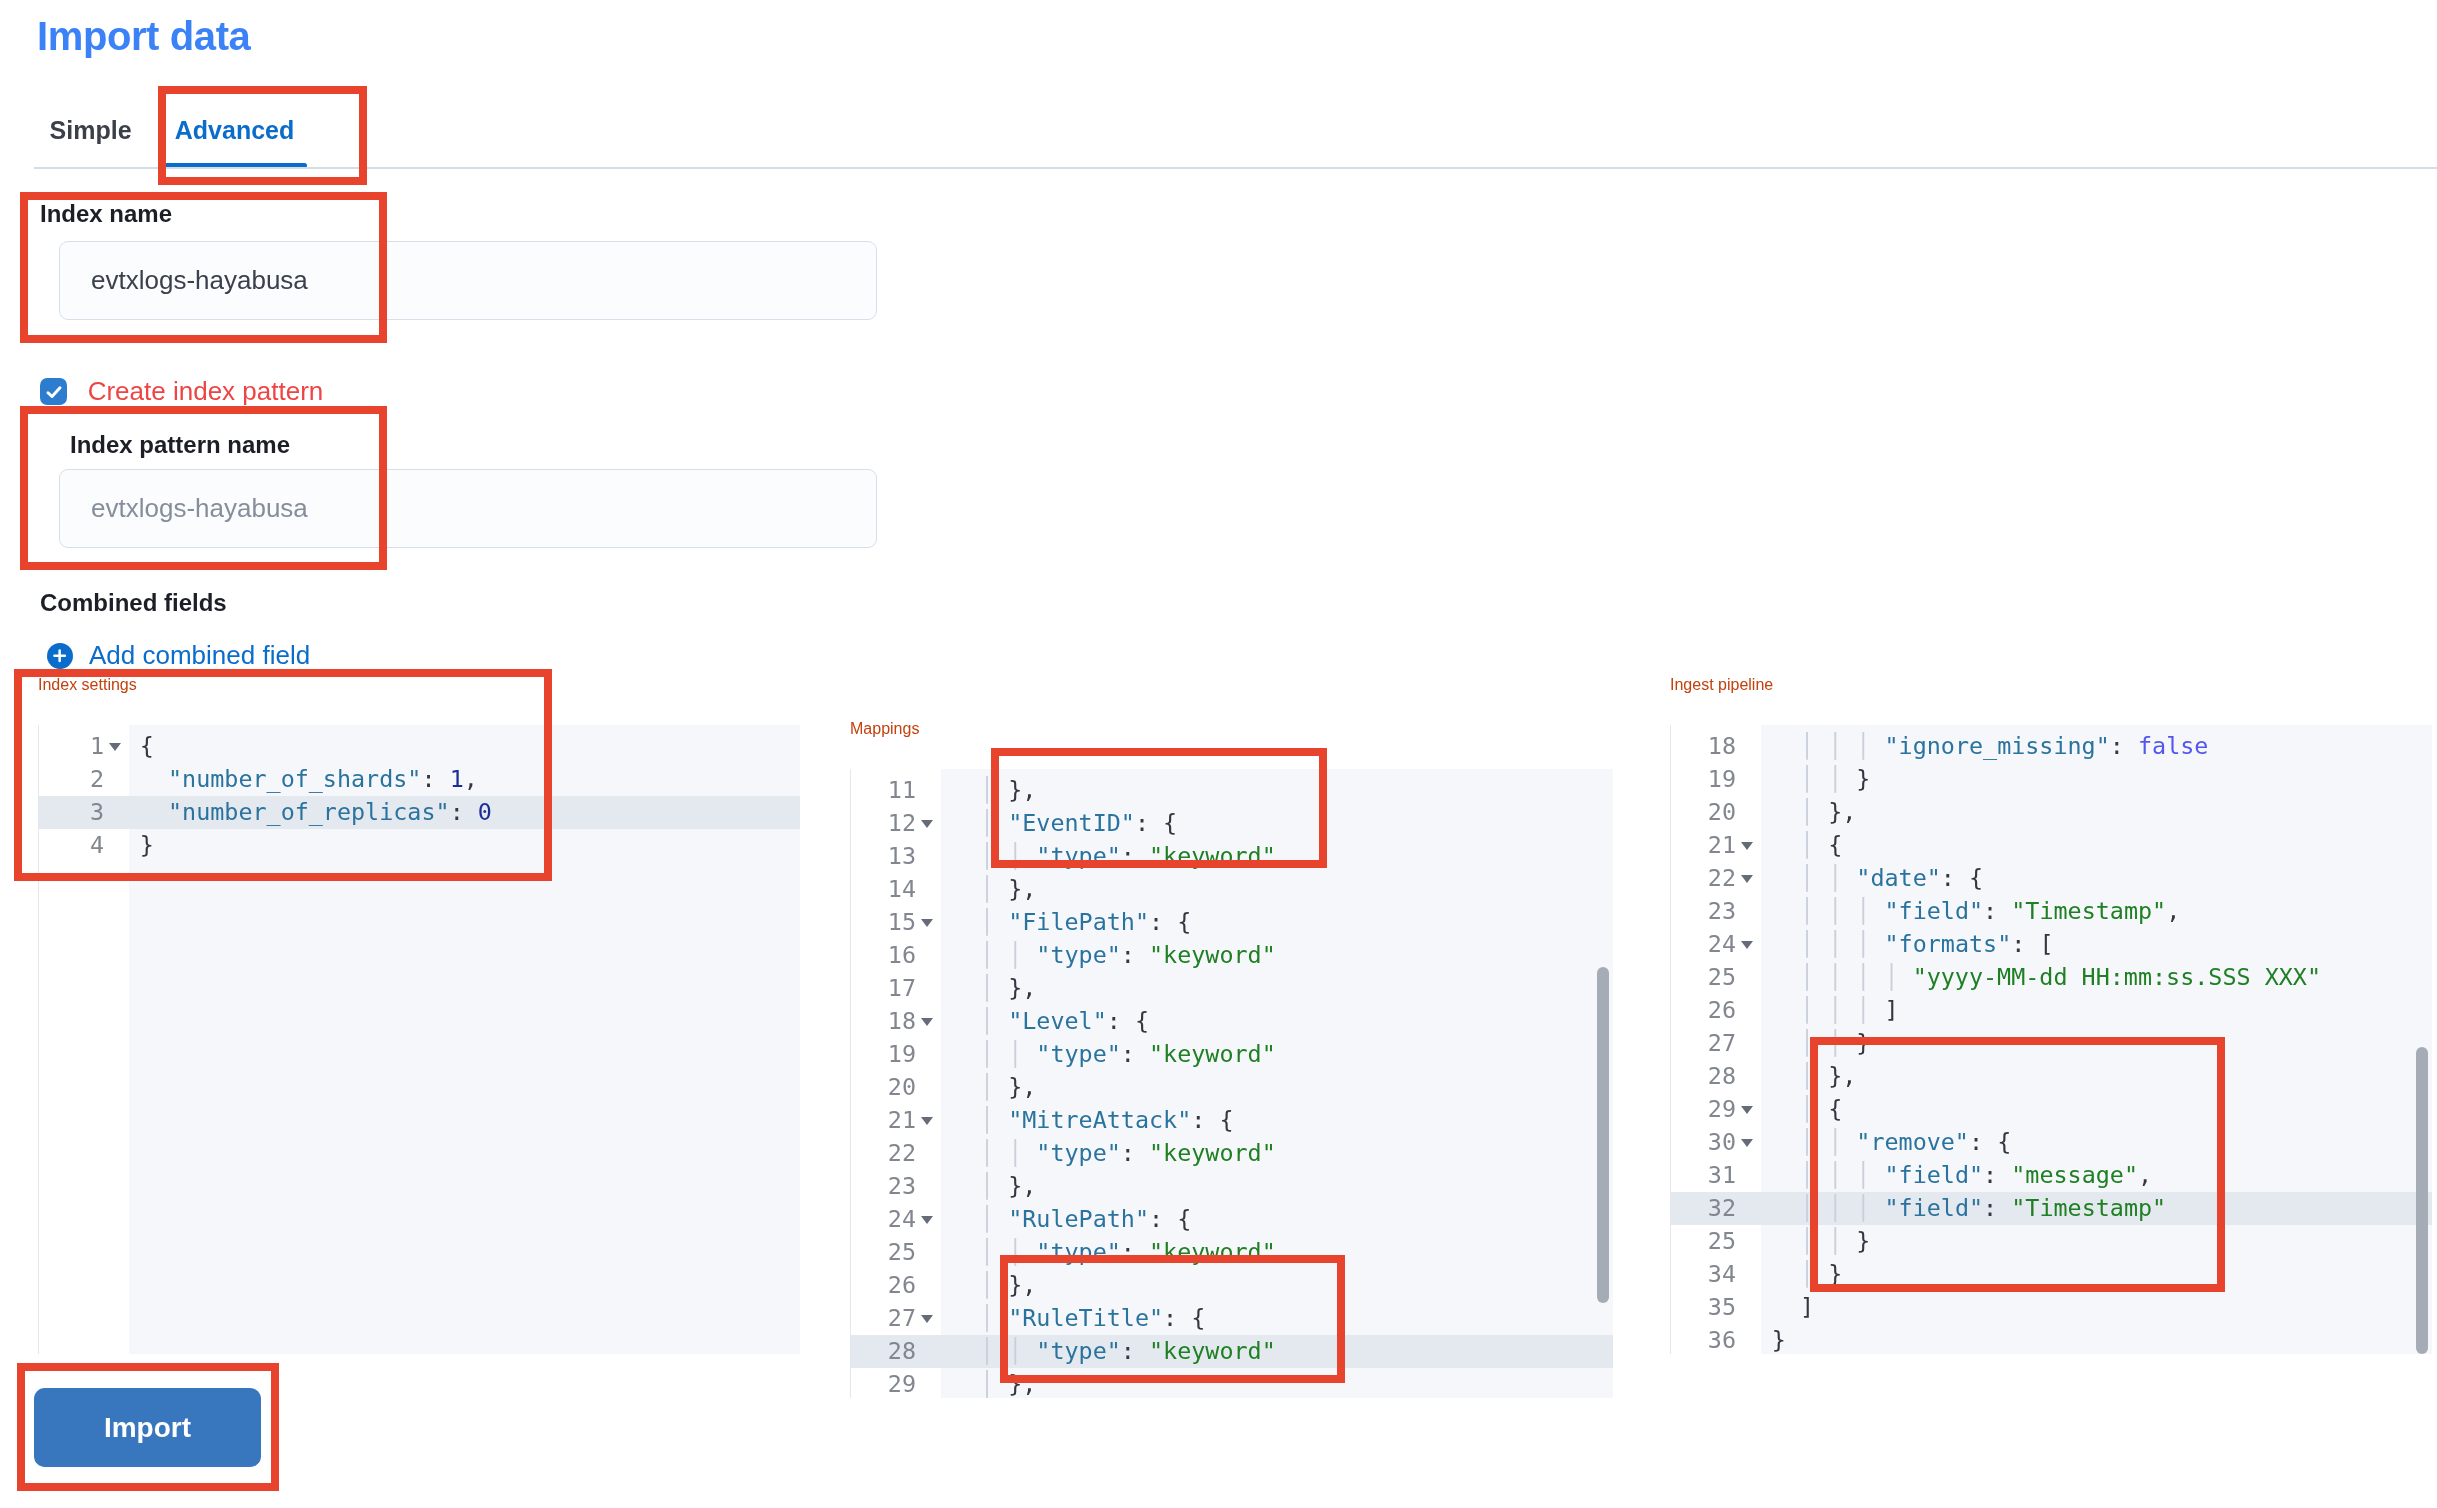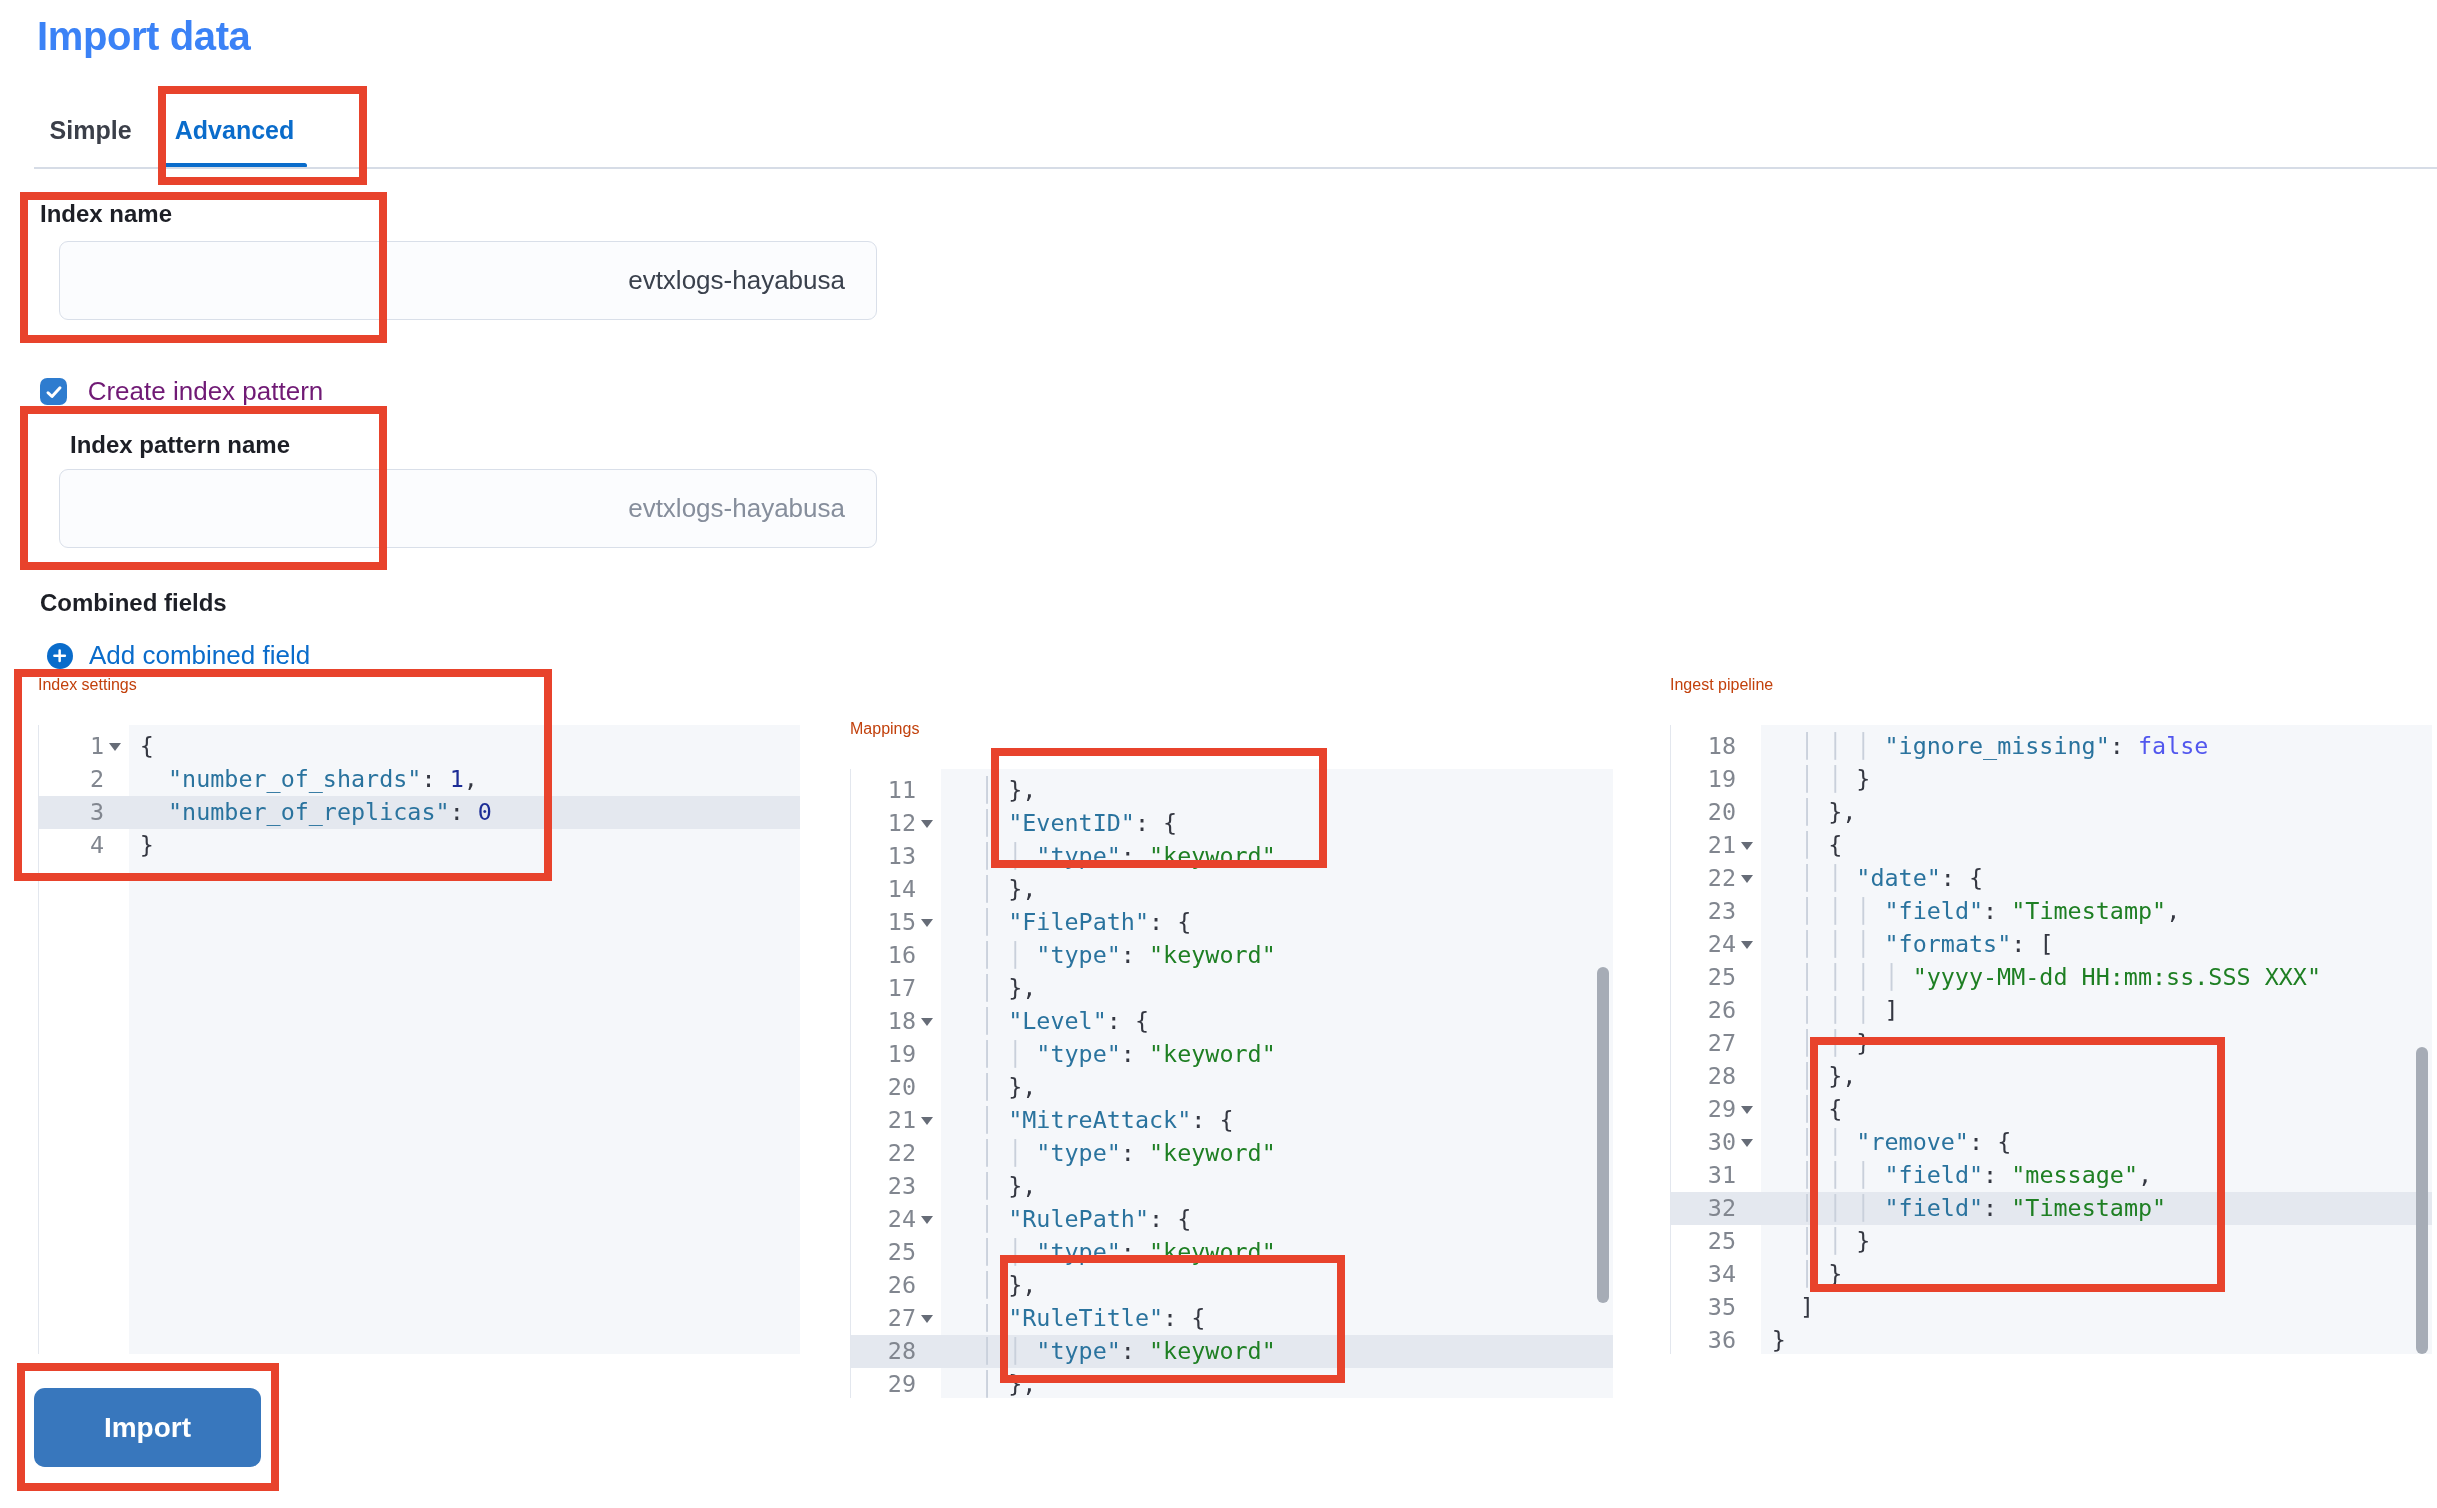--- a/index.html
+++ b/index.html
@@ -27,30 +27,30 @@
   .divider { left:34px; right:0; top:167px; height:1.8px; background:#d6dce6; }
 
   
   .form-label { font-size:24px; font-weight:700; color:#1d1f26; }
   .lbl-index-name { left:40px; top:200px; }
   .lbl-index-pattern { left:40px; top:431px;margin-left:30px; }
   .lbl-combined { left:40px; top:589px; }
 
   .text-input { left:59px; width:818px; height:79px; border:1.8px solid #d9dfe9; border-radius:9px;
                 background:#fbfcfe; padding:4px 31px; font-size:26px; color:#3a414d;
-                font-family:"Liberation Sans", sans-serif; outline:none;text-align:right; }
+                font-family:"Liberation Sans", sans-serif; outline:none; }
   .text-input::placeholder { color:#868e9c; }
   .input-index-name { top:241px; }
   .input-index-pattern { top:469px; }
 
   .checkbox-row { left:40px; top:376px; display:flex; align-items:center; gap:20.7px; }
   .checkbox { width:27px; height:27px; border-radius:7.2px; background:#2e7ccf;
               display:flex; align-items:center; justify-content:center; cursor:pointer; }
   .checkbox svg { width:20px; height:20px; }
-  .checkbox-label { font-size:26px; color:#701a75; }
+  .checkbox-label { font-size:26px; color:#ef4444; }
 
   .add-link-row { left:47px; top:640px; display:flex; align-items:center; gap:16px; cursor:pointer; }
   .plus-circle { width:26px; height:26px; border-radius:50%; background:var(--link);
                  display:flex; align-items:center; justify-content:center; }
   .plus-circle svg { width:15.3px; height:15.3px; }
   .add-link-label { font-size:26px; font-weight:500; color:var(--link); }
 
   
   .ed-col { position:absolute; top:676px; }
   .ed-label { font-size:16px; font-weight:400; color:#c2410c; height:49px; }

